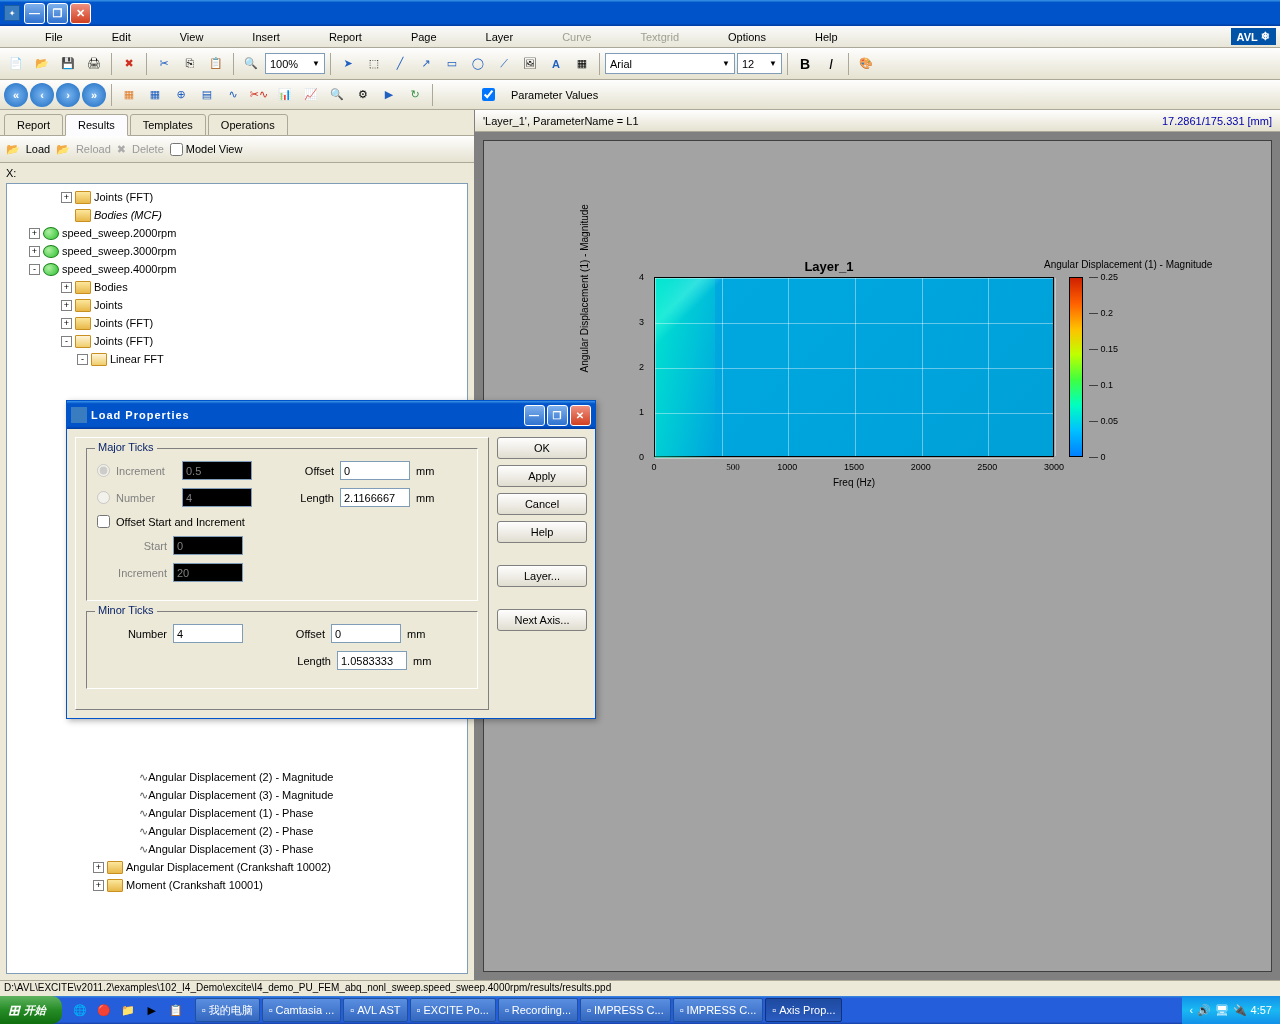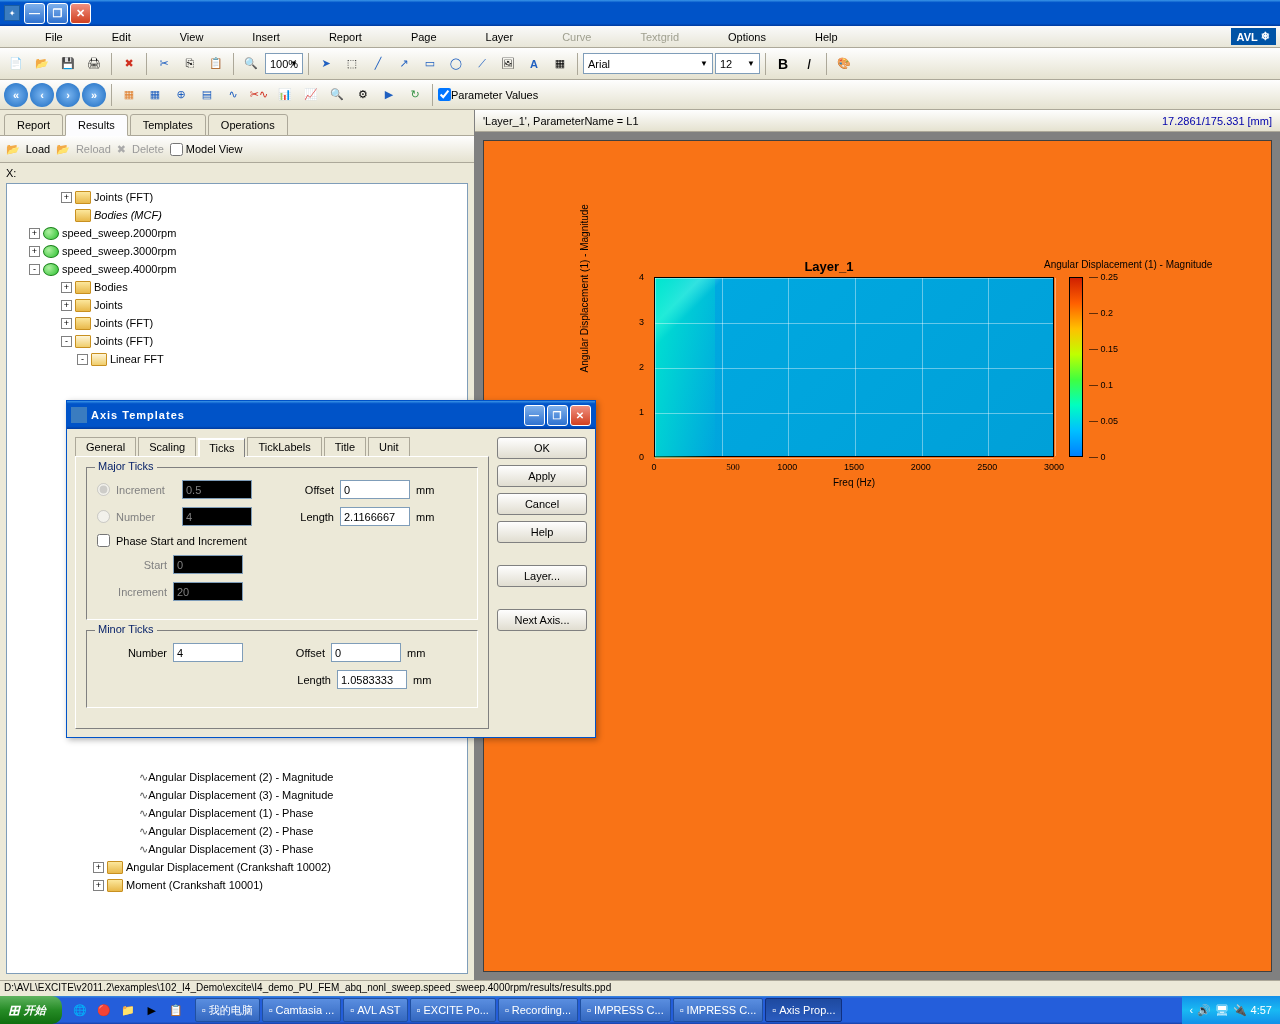--- a/index.html
+++ b/index.html
@@ -42,21 +42,21 @@
 .tree-item .exp { width:11px; height:11px; border:1px solid #808080; font-size:9px; line-height:9px; text-align:center; margin-right:3px; background:#fff; }
 .tree-item .ico { width:16px; height:13px; margin-right:3px; display:inline-block; }
 .ico-folder { background:linear-gradient(#fce79c,#e8b84a); border:1px solid #c89020; border-radius:1px; }
 .ico-folder-open { background:linear-gradient(#fef5d8,#f0cd6a); border:1px solid #c89020; border-radius:1px; }
 .ico-green { width:13px; height:13px; background:radial-gradient(circle at 35% 35%, #aef0a0, #2bc030); border-radius:50%; border:1px solid #188018; }
 .ico-wave { color:#606060; font-size:11px; }
 
 .content { flex:1; background:#808080; position:relative; display:flex; flex-direction:column; }
 .info-row { height:22px; background:linear-gradient(#fefefe,#e5e2d0); display:flex; align-items:center; padding:0 8px; border-bottom:1px solid #aca899; }
 .info-row .right { margin-left:auto; color:#0000aa; }
-.paper { flex:1; margin:8px; background:#f97316; position:relative; border:1px solid #404040; overflow:hidden; }
+.paper { flex:1; margin:8px; background:#a3a3a3; position:relative; border:1px solid #404040; overflow:hidden; }
 
 .chart-area { position:absolute; left:130px; top:136px; width:560px; height:250px; }
 .chart-title { position:absolute; left:130px; top:118px; width:430px; text-align:center; font-weight:bold; font-size:13px; }
 .chart-body { position:absolute; left:40px; top:0; width:400px; height:180px; border:1px solid #000; background:linear-gradient(135deg, #00b0e0 0%, #50d0f0 8%, #00a8e0 12%, #00a0d8 100%); }
 .chart-body::before{ content:""; position:absolute; left:0; top:0; width:60px; height:180px; background:linear-gradient(100deg, rgba(0,255,200,0.7) 0%, rgba(0,200,255,0) 100%);}
 .y-label { position:absolute; left:-30px; top:90px; transform:rotate(-90deg); transform-origin:left; font-size:10px; white-space:nowrap;}
 .x-label { position:absolute; left:40px; top:200px; width:400px; text-align:center; font-size:10px; }
 .gridline-h { position:absolute; left:0; right:0; border-top:1px solid rgba(255,255,255,0.4); }
 .gridline-v { position:absolute; top:0; bottom:0; border-left:1px solid rgba(255,255,255,0.4); }
 .tick-x { position:absolute; top:185px; font-size:9px; transform:translateX(-50%); }
@@ -133,21 +133,21 @@
   <div class="tb-btn c-blue">💾</div>
   <div class="tb-btn">🖨</div>
   <div class="tb-sep"></div>
   <div class="tb-btn c-red">✖</div>
   <div class="tb-sep"></div>
   <div class="tb-btn c-blue">✂</div>
   <div class="tb-btn">⎘</div>
   <div class="tb-btn">📋</div>
   <div class="tb-sep"></div>
   <div class="tb-btn c-blue">🔍</div>
-  <div class="tb-combo" style="width:38px;">
+  <div class="tb-combo" style="width:60px;">
       <span>100%</span>
     </div>
   <div class="tb-sep"></div>
   <div class="tb-btn c-blue">➤</div>
   <div class="tb-btn">⬚</div>
   <div class="tb-btn c-blue">╱</div>
   <div class="tb-btn c-blue">↗</div>
   <div class="tb-btn c-blue">▭</div>
   <div class="tb-btn c-blue">◯</div>
   <div class="tb-btn c-blue">⟋</div>
@@ -186,21 +186,21 @@
   <div class="tb-btn c-blue">▤</div>
   <div class="tb-btn c-blue">∿</div>
   <div class="tb-btn c-red">✂∿</div>
   <div class="tb-btn c-green">📊</div>
   <div class="tb-btn c-green">📈</div>
   <div class="tb-btn c-blue">🔍</div>
   <div class="tb-btn">⚙</div>
   <div class="tb-btn c-blue">▶</div>
   <div class="tb-btn c-green">↻</div>
   <div class="tb-sep"></div>
-  <label class="chk" style="display:flex;align-items:center;gap:0;">
+  <label class="chk" style="display:flex;align-items:center;gap:16px;margin-left:44px;">
       <input type="checkbox" checked="" style="">
       <span>Parameter Values</span>
     </label>
 </div>
 
 <div class="main">
   <div class="sidebar">
     <div class="tabs">
       <div class="tab">Report</div>
       <div class="tab active">Results</div>
@@ -392,37 +392,29 @@
     <span>🔊</span>
     <span>🖥</span>
     <span>🔌</span>
     <span>4:57</span>
   </div>
 </div>
 
 <div class="dialog">
   <div class="dlg-title">
     <div class="icon" style="width:16px;height:16px;background:#3a7cc0;margin-right:4px;"></div>
-    <span>Axis Templates</span>
+    <span>Load Properties</span>
     <div class="btns">
       <div class="wbtn min" style="background:linear-gradient(#7eb0eb,#2f72d0);">—</div>
       <div class="wbtn max" style="background:linear-gradient(#7eb0eb,#2f72d0);">❐</div>
       <div class="wbtn close" style="background:linear-gradient(#f09080,#d04020);">✕</div>
     </div>
   </div>
   <div class="dlg-body">
     <div class="dlg-left">
-      <div class="dlg-tabs">
-        <div class="dlg-tab">General</div>
-        <div class="dlg-tab">Scaling</div>
-        <div class="dlg-tab active">Ticks</div>
-        <div class="dlg-tab">TickLabels</div>
-        <div class="dlg-tab">Title</div>
-        <div class="dlg-tab">Unit</div>
-      </div>
       <div class="dlg-panel">
         <div class="fieldset">
           <div class="legend">Major Ticks</div>
           <div class="form-row">
             <input type="radio" checked="" disabled="" style="">
             <span style="color:#808080;width:60px;">Increment</span>
             <input type="text" disabled="" value="0.5" style="">
             <span style="width:30px;"></span>
             <label style="width:40px;text-align:right;">Offset</label>
             <input type="text" value="0" style="">
@@ -432,21 +424,21 @@
             <input type="radio" disabled="" style="">
             <span style="color:#808080;width:60px;">Number</span>
             <input type="text" disabled="" value="4" style="">
             <span style="width:30px;"></span>
             <label style="width:40px;text-align:right;">Length</label>
             <input type="text" value="2.1166667" style="">
             <span class="unit">mm</span>
           </div>
           <div class="form-row">
             <input type="checkbox" style="">
-            <span>Phase Start and Increment</span>
+            <span>Offset Start and Increment</span>
           </div>
           <div class="form-row">
             <label style="color:#808080;">Start</label>
             <input type="text" disabled="" value="0" style="">
           </div>
           <div class="form-row">
             <label style="color:#808080;">Increment</label>
             <input type="text" disabled="" value="20" style="">
           </div>
         </div>

